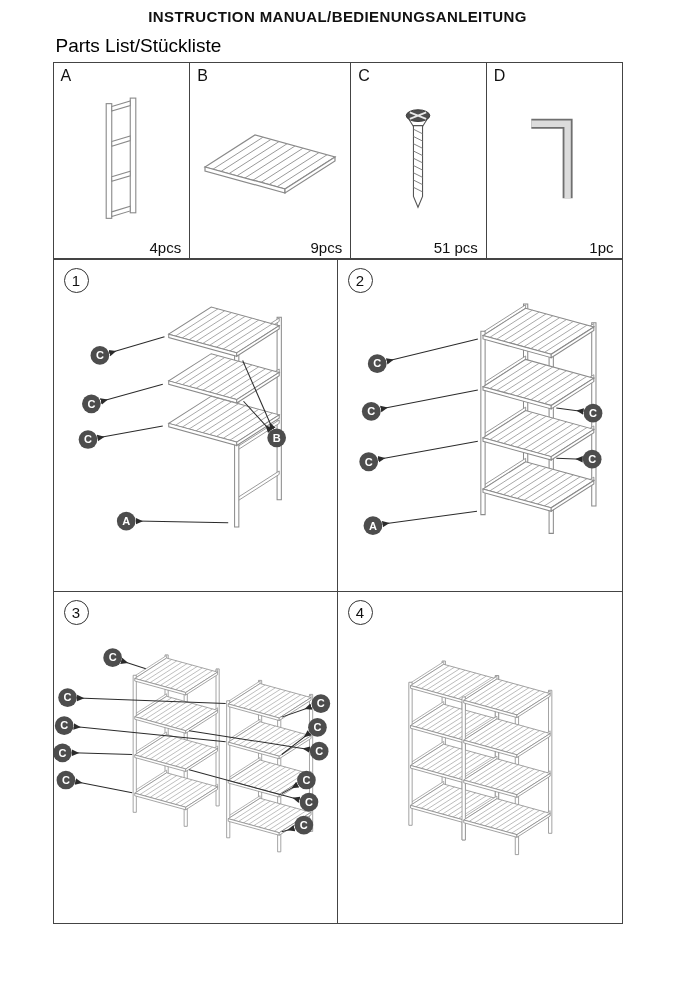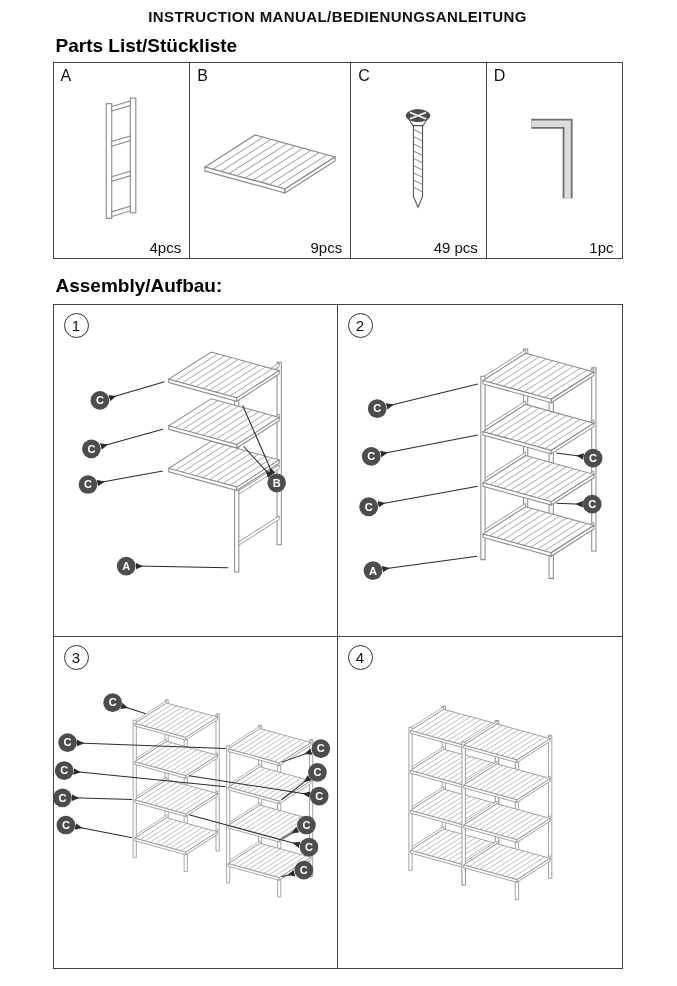--- a/index.html
+++ b/index.html
@@ -6,21 +6,21 @@
   .page{
     width:578px;height:986px;margin:0 auto;background:#fff;
     font-family:"Liberation Sans",sans-serif;color:#111;
     box-sizing:border-box;padding:6px 5px 8px 3px;position:relative;
   }
   .title{
     text-align:center;font-size:15px;font-weight:bold;letter-spacing:.4px;
     margin:2px 0 10px 0;
   }
   .section-heading{
-    font-size:19px;font-weight:700;margin:4px 0 5px 3px;color:#000;
+    font-size:19px;font-weight:400;margin:4px 0 5px 3px;color:#000;
   }
   .assembly-heading{margin-top:16px;margin-bottom:7px;}
 
   
   .parts-table{
     display:grid;grid-template-columns:repeat(4,1fr);
     border:1px solid #444;
   }
   .part-cell{
     position:relative;height:195px;display:flex;
@@ -147,35 +147,34 @@
           <line x1="17" y1="62" x2="27" y2="67"></line>
           <line x1="17" y1="70" x2="27" y2="75"></line>
           <line x1="17" y1="78" x2="27" y2="83"></line>
           <line x1="17" y1="86" x2="27" y2="91"></line>
           <line x1="17" y1="94" x2="27" y2="99"></line>
         </g>
         <path d="M12,19 L17,27 M32,19 L27,27" stroke="#555" stroke-width="1.2" fill="none"></path>
         <ellipse cx="22" cy="15" rx="13" ry="6.5" fill="#4d4d4d" stroke="#333" stroke-width="1"></ellipse>
         <path d="M13,11.5 L31,18.5 M31,11.5 L13,18.5" stroke="#e8e8e8" stroke-width="2" fill="none"></path>
       </svg>
-      <span class="part-qty">49 pcs</span>
+      <span class="part-qty">51 pcs</span>
     </div>
 
     <div class="part-cell">
       <span class="part-letter">D</span>
       <svg viewBox="0 0 90 130" width="90" height="118">
         <path d="M20,24 L60,24 L60,106" fill="none" stroke="#6f6f6f" stroke-width="11" stroke-linecap="butt" stroke-linejoin="miter"></path>
         <path d="M20,24 L60,24 L60,106" fill="none" stroke="#dcdcdc" stroke-width="7" stroke-linecap="butt" stroke-linejoin="miter"></path>
       </svg>
       <span class="part-qty">1pc</span>
     </div>
 
   </div>
 
-  <div class="section-heading assembly-heading">Assembly/Aufbau:</div>
 
   <div class="assembly-grid">
 
     <div class="step-cell">
       <div class="step-number">1</div>
       <svg class="step-art" viewBox="0 0 333 331">
         <use href="#frame-iso" transform="translate(215,285)"></use>
         <use href="#shelf-iso" transform="translate(135,58)"></use>
         <use href="#shelf-iso" transform="translate(135,113)"></use>
         <use href="#shelf-iso" transform="translate(135,163)"></use>

